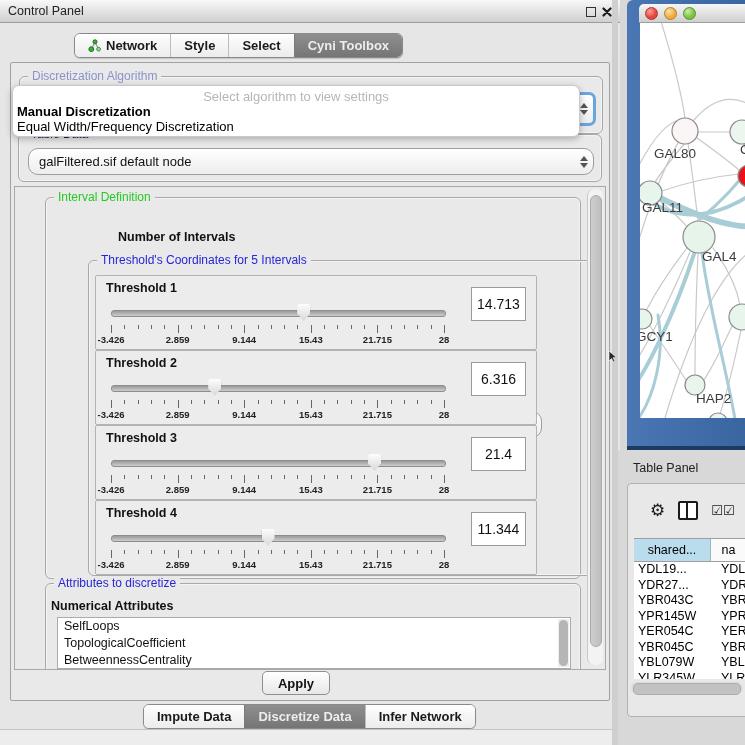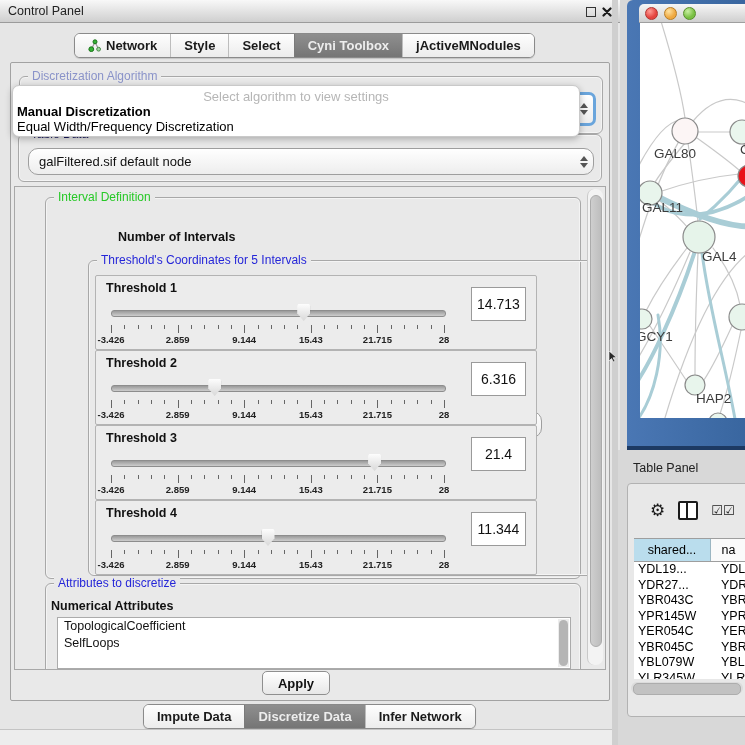--- a/index.html
+++ b/index.html
@@ -151,23 +151,20 @@
         <span>Network</span>
       </span>
       <span class="seg-tab">
         <span>Style</span>
       </span>
       <span class="seg-tab">
         <span>Select</span>
       </span>
       <span class="seg-tab selected">
         <span>Cyni Toolbox</span>
-      </span>
-      <span class="seg-tab">
-        <span>jActiveMNodules</span>
       </span>
     </div>
 
   <div id="outer-panel" class="abs">
 
     <div class="groupbox" style="left:8px;top:13px;width:582px;height:56px;">
       <span class="group-title t-faded">Discretization Algorithm</span>
     </div>
   </div>
 
@@ -387,22 +384,23 @@
           </div>
       </div>
     </div>
 
     <div id="attr-group" class="groupbox">
       <span class="group-title t-blue">Attributes to discretize</span>
     </div>
     <span id="attr-subtitle" class="abs">Numerical Attributes</span>
     <div id="attr-list" class="abs">
       <div id="attr-items">
+          <div class="li">SelfLoops</div>
           <div class="li">TopologicalCoefficient</div>
-          <div class="li">SelfLoops</div>
+          <div class="li">BetweennessCentrality</div>
         </div>
       <div id="attr-vscroll">
           <div class="thumb"></div>
         </div>
     </div>
 
     <div id="inner-vscroll" class="abs">
         <div class="thumb"></div>
       </div>
   </div>

